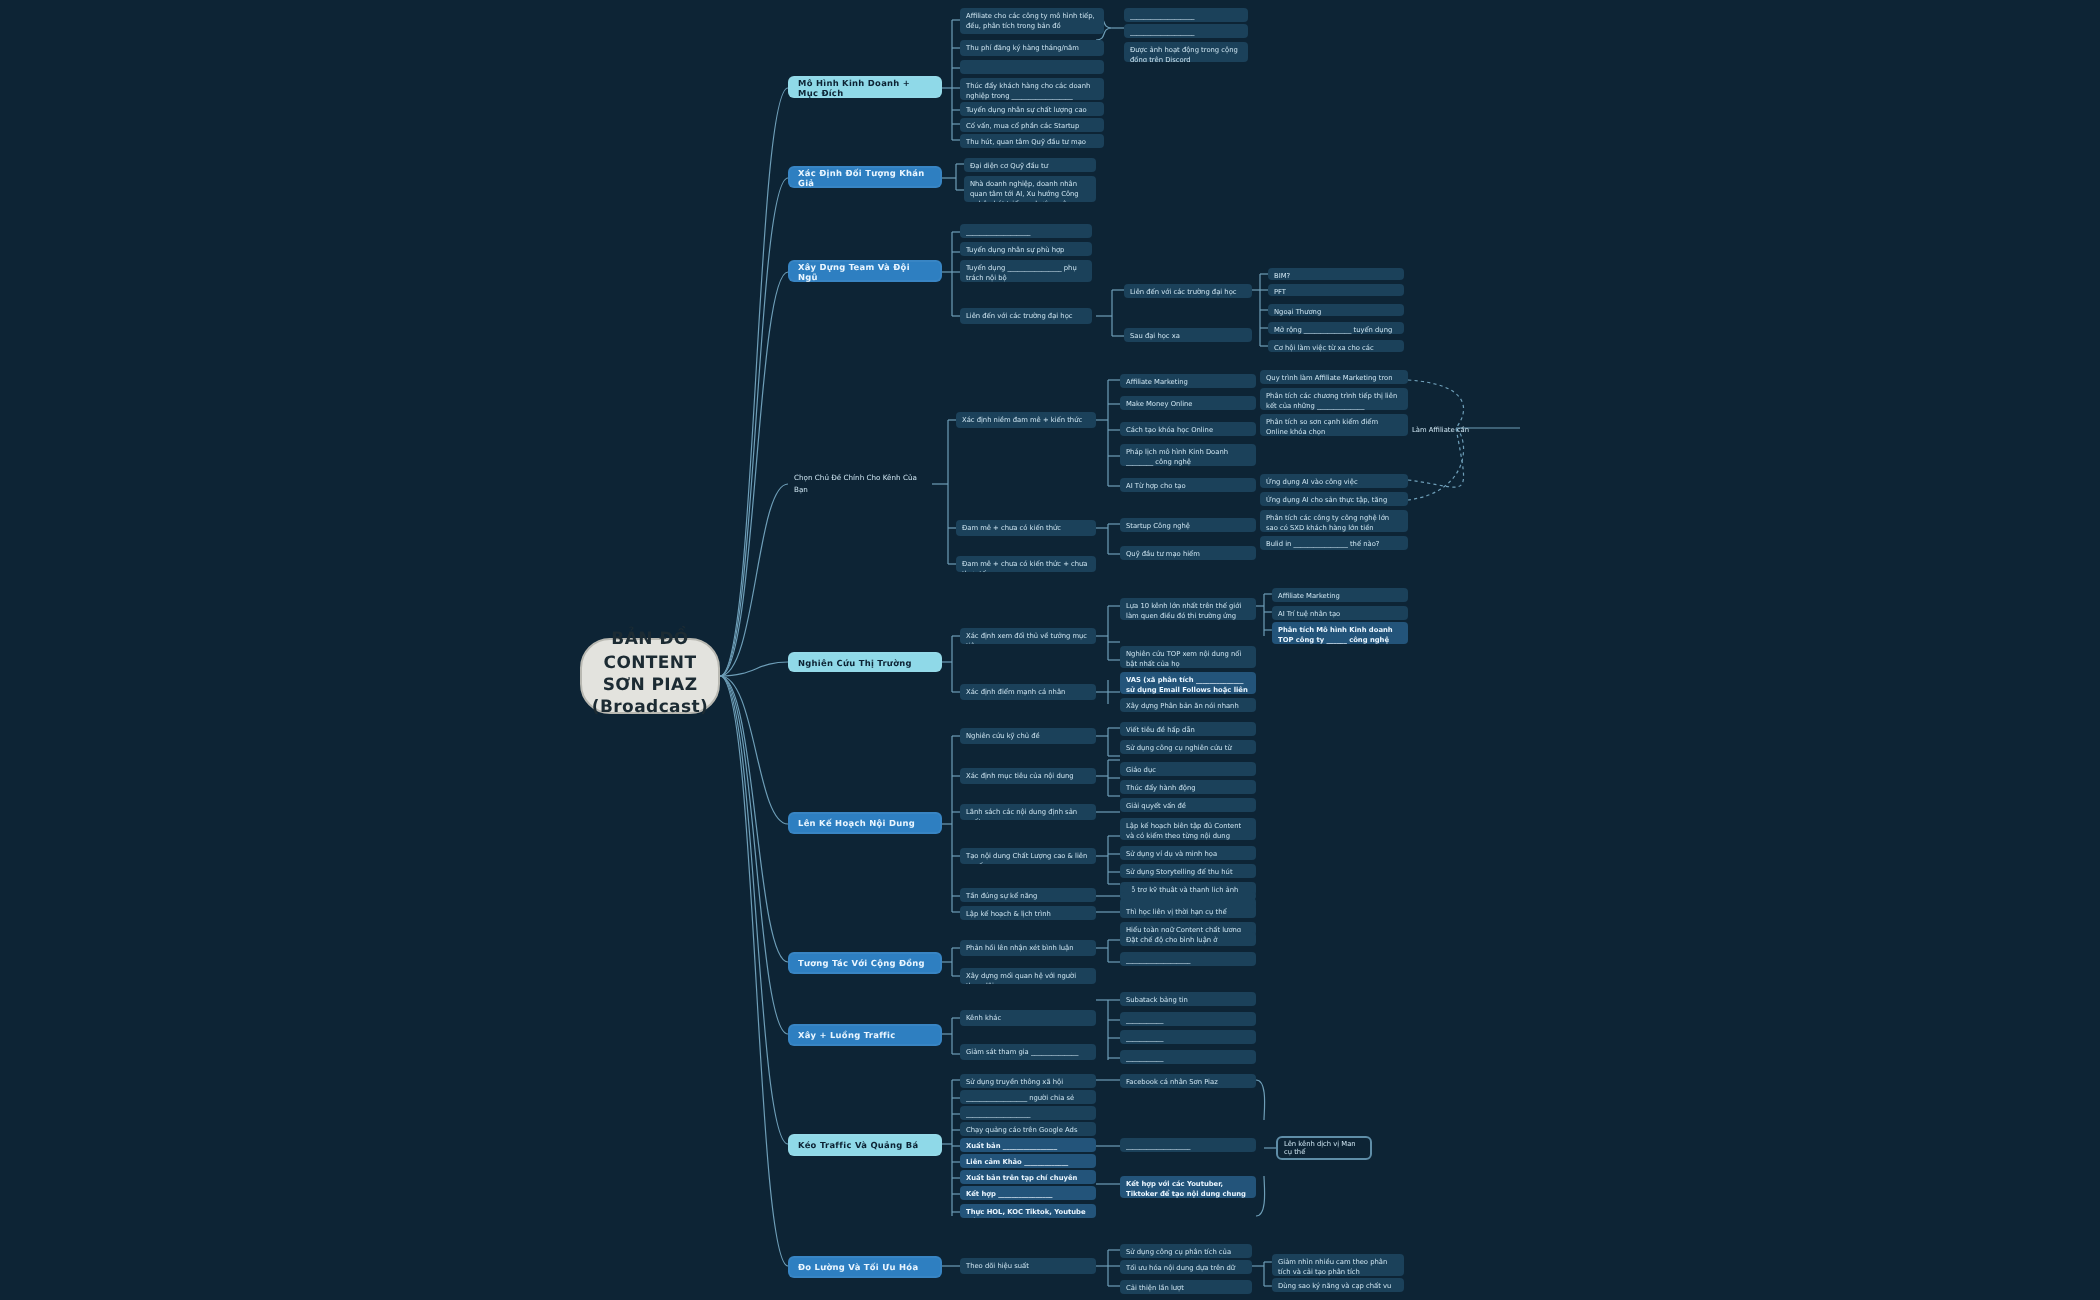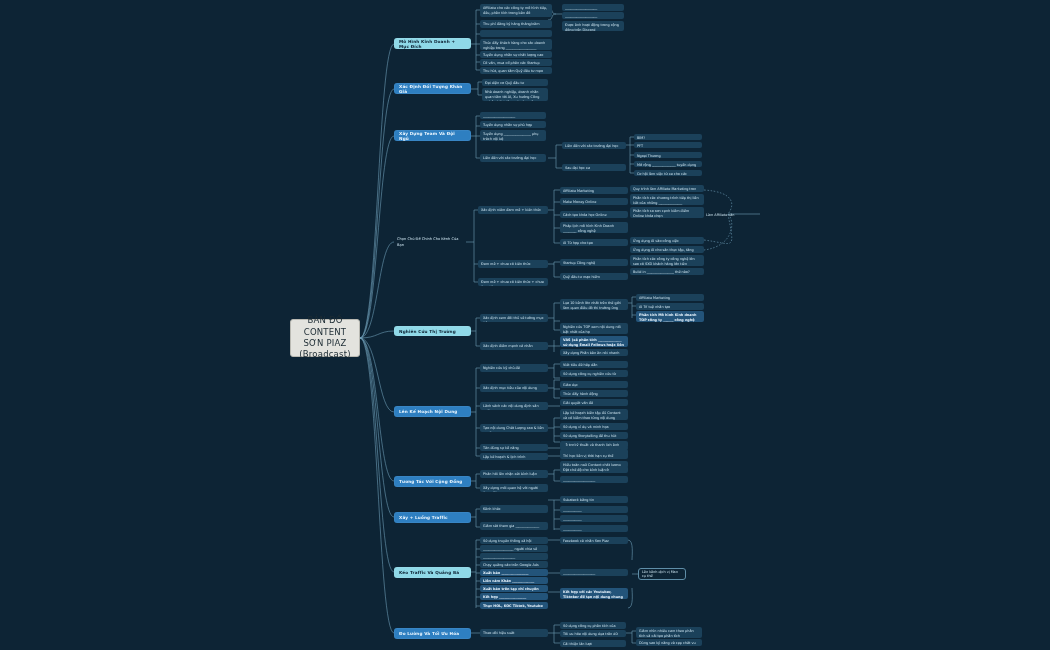--- a/index.html
+++ b/index.html
@@ -10,25 +10,25 @@
     overflow:hidden;position:relative;
   }
   #canvas{position:absolute;left:0;top:0;width:1050px;height:650px;}
   svg#links{position:absolute;left:0;top:0;width:1050px;height:650px;pointer-events:none;}
 
   .node{position:absolute;box-sizing:border-box;}
 
   
   .root{
     background:#e3e3de;color:#1c2b33;
-    border:1px solid #b9b9b2;border-radius:3px;
+    border:1px solid #b9b9b2;border-radius:15px;
     display:flex;align-items:center;justify-content:center;
     text-align:center;line-height:1.35;
     font-size:8.5px;letter-spacing:.2px;
-    padding:4px 6px;white-space:pre-line;
+    padding:4px 6px;white-space:pre-line;font-weight:bold;
   }
 
   
   .l1{
     border-radius:3px;
     font-size:4.2px;font-weight:bold;letter-spacing:.15px;
     display:flex;align-items:center;
     padding:0 5px;color:#0c2233;
     box-shadow:0 0 0 1px rgba(255,255,255,.05) inset;
   }

